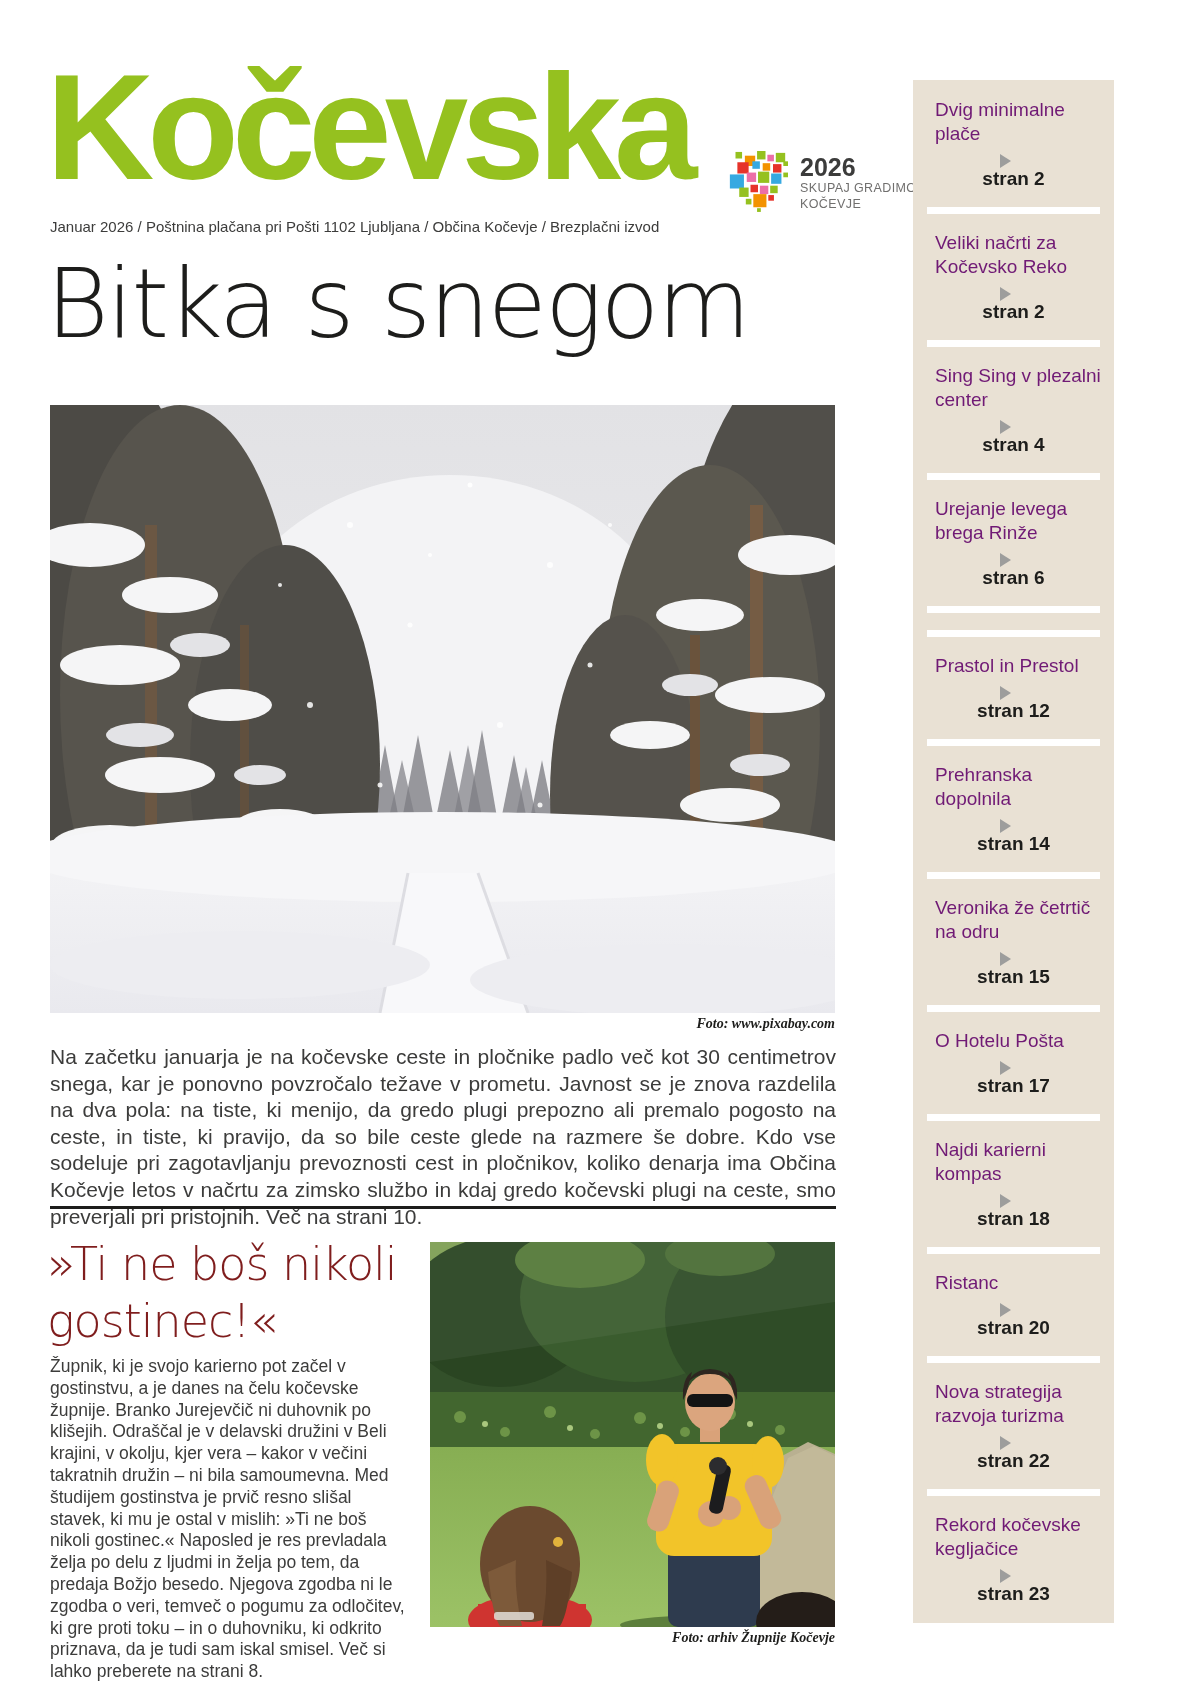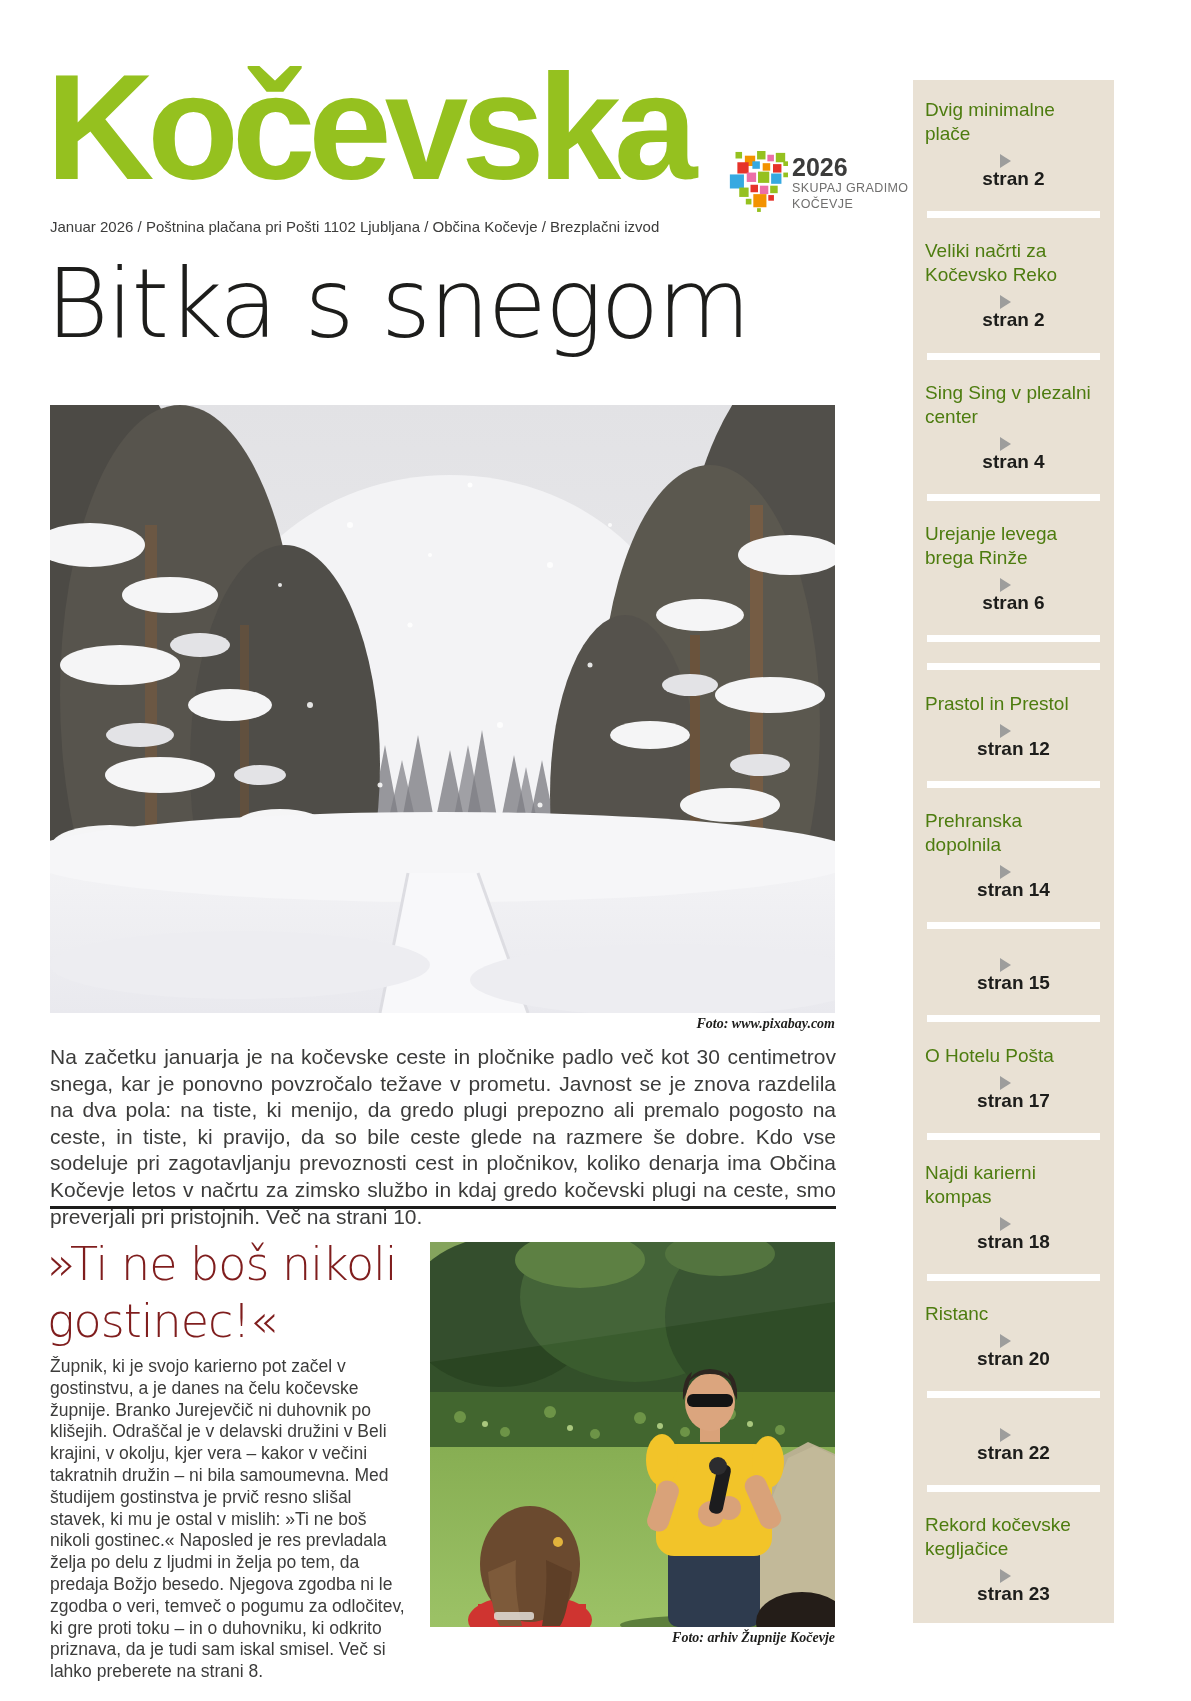--- a/index.html
+++ b/index.html
@@ -2,21 +2,21 @@
 <html><head>
 <meta charset="utf-8">
 <style>
   html,body{margin:0;padding:0;background:#ffffff;}
   .page{position:relative;width:1191px;height:1701px;background:#ffffff;overflow:hidden;
         font-family:"Liberation Sans",sans-serif;color:#3c3c3b;padding-left:12px;}
 
   
   .masthead-title{position:absolute;left:46px;top:52px;font-size:150px;line-height:150px;
         font-weight:bold;letter-spacing:-7px;color:#95c11f;white-space:nowrap;}
-  .campaign-logo{position:absolute;left:728px;top:150px;width:190px;display:flex;align-items:center;gap:4px;}
+  .campaign-logo{position:absolute;left:728px;top:150px;width:190px;display:flex;align-items:center;gap:12px;}
   .campaign-logo svg{flex:0 0 auto;}
   .campaign-text{display:flex;flex-direction:column;}
   .campaign-year{font-size:25px;font-weight:bold;color:#3c3c3b;line-height:26px;}
   .campaign-line{font-size:12.5px;color:#706f6e;line-height:16px;letter-spacing:.4px;}
   .dateline{position:absolute;left:50px;top:218px;font-size:15px;color:#3c3c3b;}
 
   
   .headline-1{position:absolute;left:46px;top:252px;font-size:96px;line-height:104px;
         font-weight:200;font-family:"DejaVu Sans","Liberation Sans",sans-serif;
         color:#1d1d1b;letter-spacing:-2px;white-space:nowrap;}
@@ -35,21 +35,21 @@
   .second-body{position:absolute;left:50px;top:1356px;width:355px;font-size:17.5px;
         line-height:21.8px;color:#3c3c3b;}
   .photo-2{position:absolute;left:430px;top:1242px;width:405px;height:385px;overflow:hidden;}
   .credit-2{left:430px;top:1630px;width:405px;}
 
   
   .sidebar{position:absolute;left:913px;top:80px;width:201px;height:1543px;background:#e9e1d4;
         box-sizing:border-box;padding:18px 12px;display:flex;flex-direction:column;
         justify-content:space-between;}
   .toc-item{display:block;}
-  .toc-label{font-size:19px;line-height:24px;color:#4d7c0f;}
+  .toc-label{font-size:19px;line-height:24px;color:#701a75;margin-left:10px;}
   .toc-page-row{display:flex;justify-content:flex-end;align-items:center;margin-top:8px;flex-direction:column;}
   .arrow-icon{width:0;height:0;border-left:11px solid #9d9d9c;border-top:7px solid transparent;
         border-bottom:7px solid transparent;margin-right:16px;}
   .toc-page{font-size:19px;font-weight:bold;color:#1d1d1b;white-space:nowrap;}
   .toc-separator{height:7px;background:#ffffff;margin:0 2px;}
 </style>
 </head>
 <body>
 
 <div class="page">
@@ -329,20 +329,21 @@
     <div class="toc-item">
       <div class="toc-label">Prehranska dopolnila</div>
       <div class="toc-page-row">
           <span class="arrow-icon"></span>
           <span class="toc-page">stran 14</span>
         </div>
     </div>
     <div class="toc-separator"></div>
 
     <div class="toc-item">
+      <div class="toc-label">Veronika že četrtič na odru</div>
       <div class="toc-page-row">
           <span class="arrow-icon"></span>
           <span class="toc-page">stran 15</span>
         </div>
     </div>
     <div class="toc-separator"></div>
 
     <div class="toc-item">
       <div class="toc-label">O Hotelu Pošta</div>
       <div class="toc-page-row">
@@ -364,20 +365,21 @@
     <div class="toc-item">
       <div class="toc-label">Ristanc</div>
       <div class="toc-page-row">
           <span class="arrow-icon"></span>
           <span class="toc-page">stran 20</span>
         </div>
     </div>
     <div class="toc-separator"></div>
 
     <div class="toc-item">
+      <div class="toc-label">Nova strategija razvoja turizma</div>
       <div class="toc-page-row">
           <span class="arrow-icon"></span>
           <span class="toc-page">stran 22</span>
         </div>
     </div>
     <div class="toc-separator"></div>
 
     <div class="toc-item">
       <div class="toc-label">Rekord kočevske kegljačice</div>
       <div class="toc-page-row">

